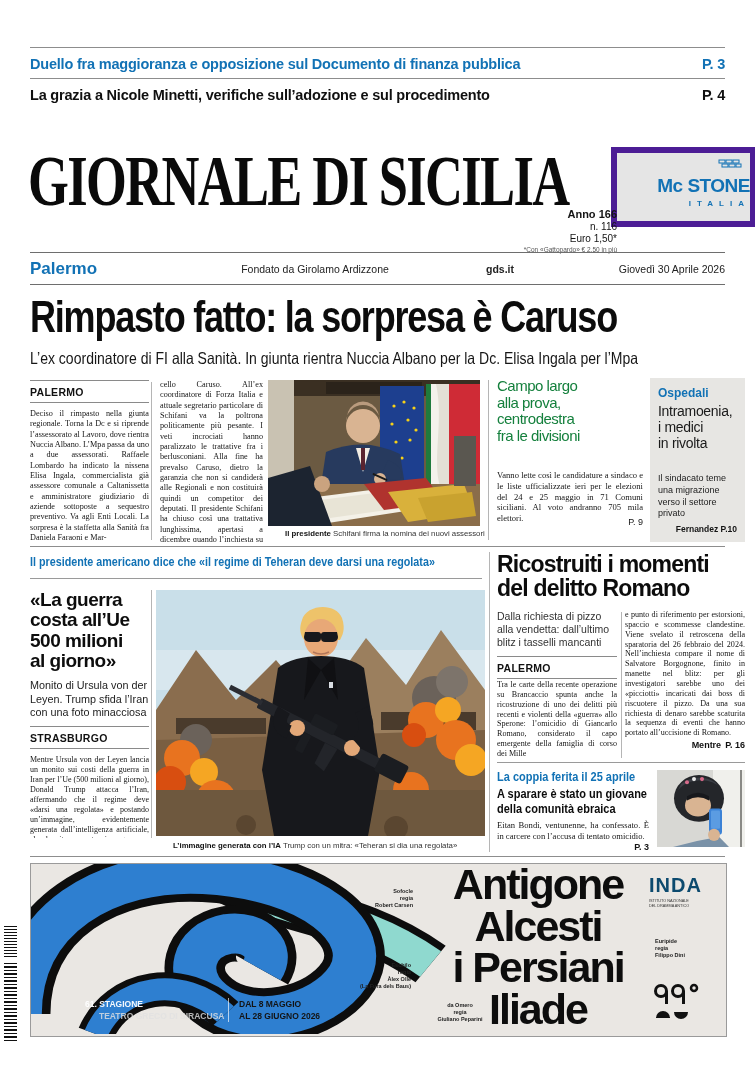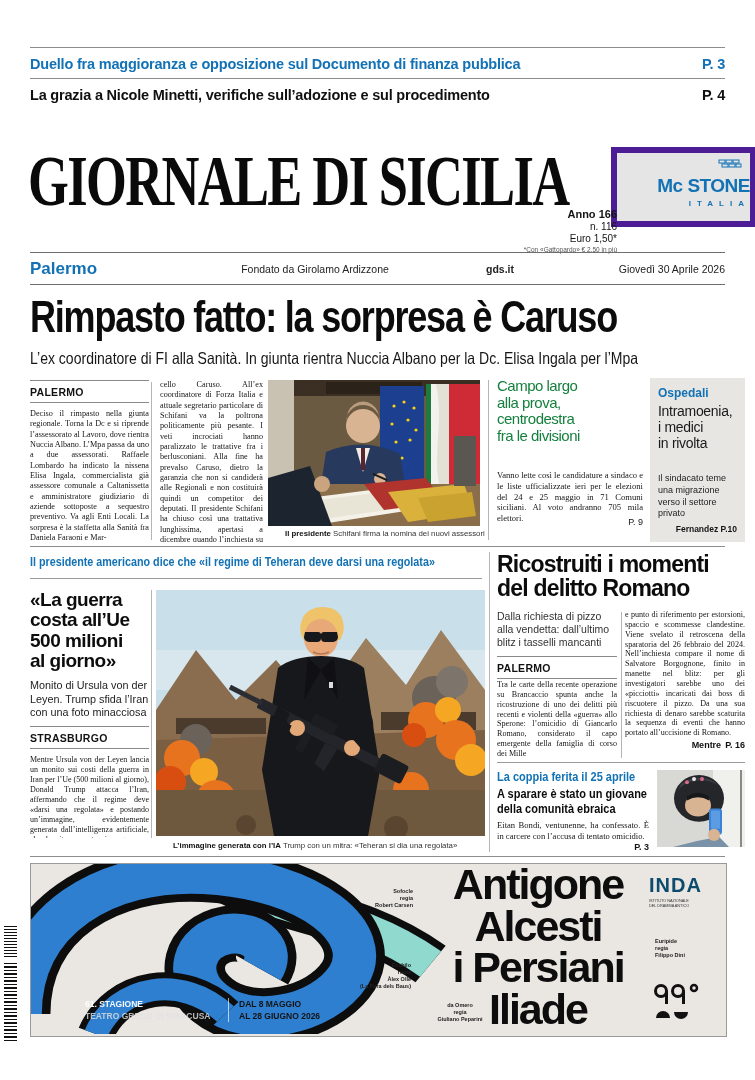--- a/index.html
+++ b/index.html
@@ -96,21 +96,21 @@
              font-size:43px;font-weight:800;letter-spacing:-2px;line-height:.97;color:#0d0d0d;}
   .ad-credit{position:absolute;font-size:5.5px;font-weight:bold;line-height:1.25;color:#222;}
   .c0{left:330px;top:24px;width:52px;text-align:right;}
   .c1{left:624px;top:74px;width:52px;text-align:left;}
   .c2{left:318px;top:98px;width:62px;text-align:right;}
   .c3{left:398px;top:138px;width:62px;text-align:center;}
   .inda{position:absolute;left:618px;top:10px;width:70px;}
   .inda-w{font-size:20px;font-weight:bold;letter-spacing:1px;color:#0c4a6e;}
   .inda-s{font-size:3.8px;line-height:1.4;color:#333;margin-top:2px;}
   .season{position:absolute;left:54px;bottom:14px;font-size:8.5px;font-weight:800;line-height:1.35;}
-  .season .l1{color:rgba(255,255,255,.95);} .season .l2{color:rgba(225,225,225,.8);}
+  .season .l1{color:rgba(255,255,255,.95);} .season .l2{color:rgba(225,225,225,.8);margin-left:14px;}
   .dates{position:absolute;left:208px;bottom:14px;font-size:8.5px;font-weight:800;line-height:1.35;}
   .adsep{position:absolute;left:197px;bottom:14px;width:1px;height:24px;background:rgba(255,255,255,.65);}
   .masks{position:absolute;left:620px;top:118px;}
 
   
   .bar1{left:4px;top:926px;width:13px;height:32px;
         background:repeating-linear-gradient(180deg,#111 0 1px,#fff 1px 3px);}
   .bar2{left:4px;top:963px;width:13px;height:78px;
         background:repeating-linear-gradient(180deg,#111 0 1.5px,#fff 1.5px 3.5px);}
 </style>

